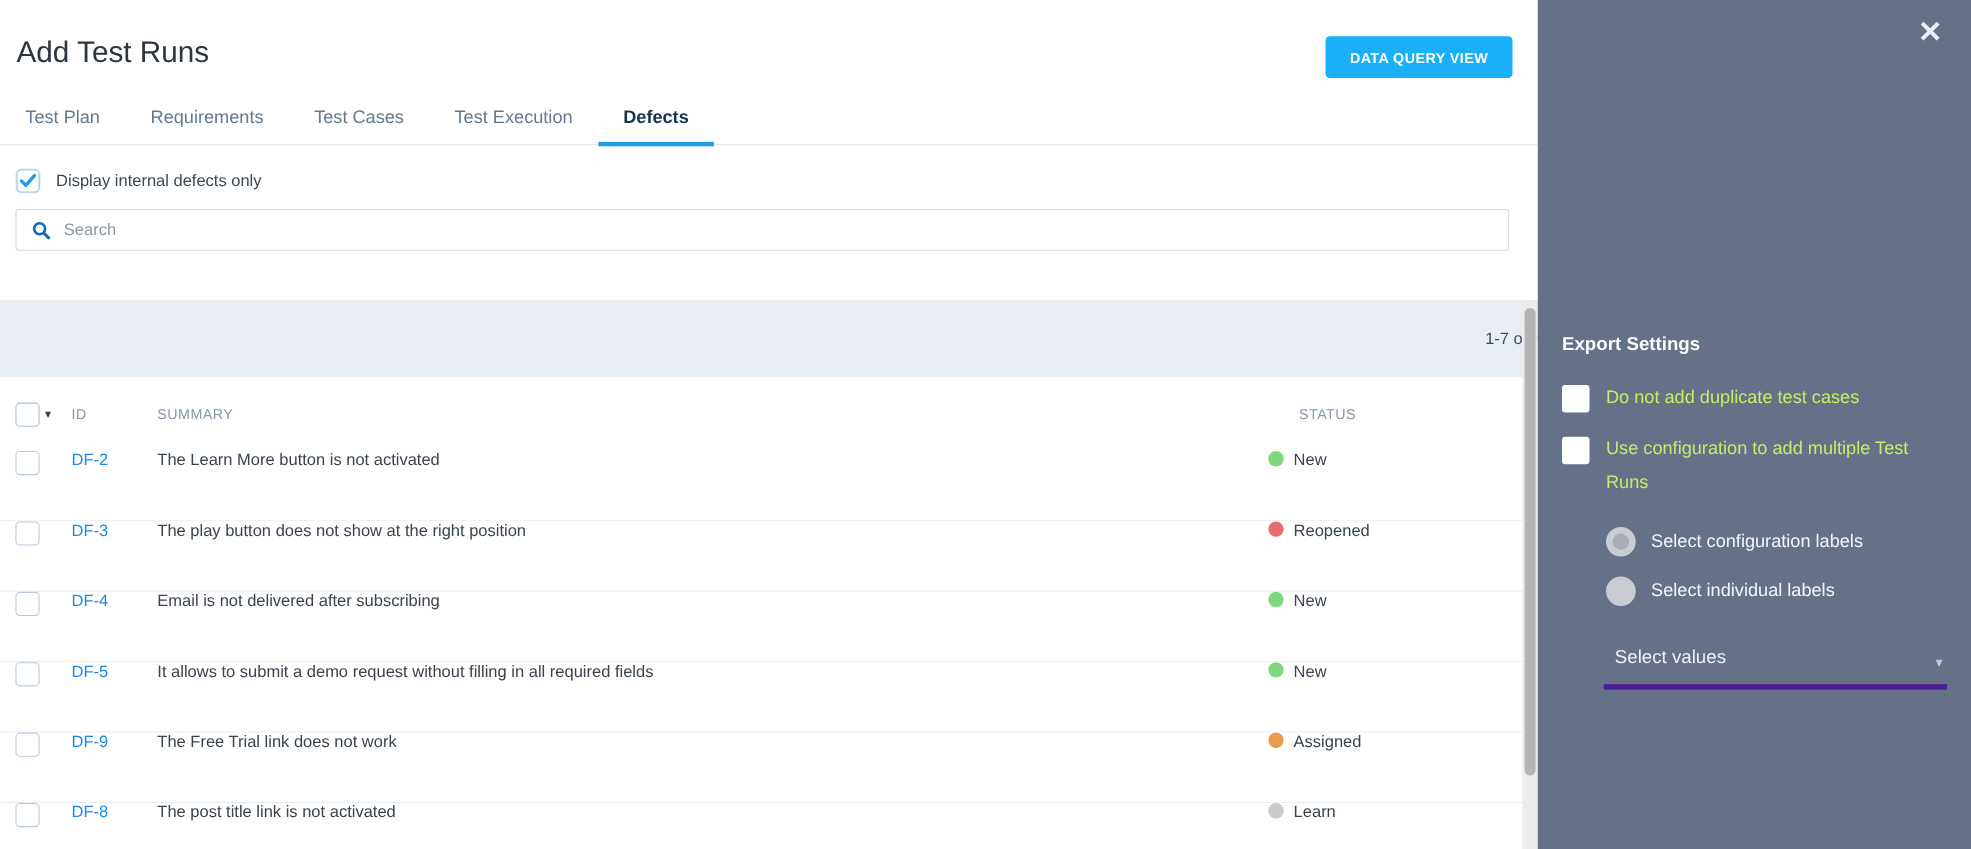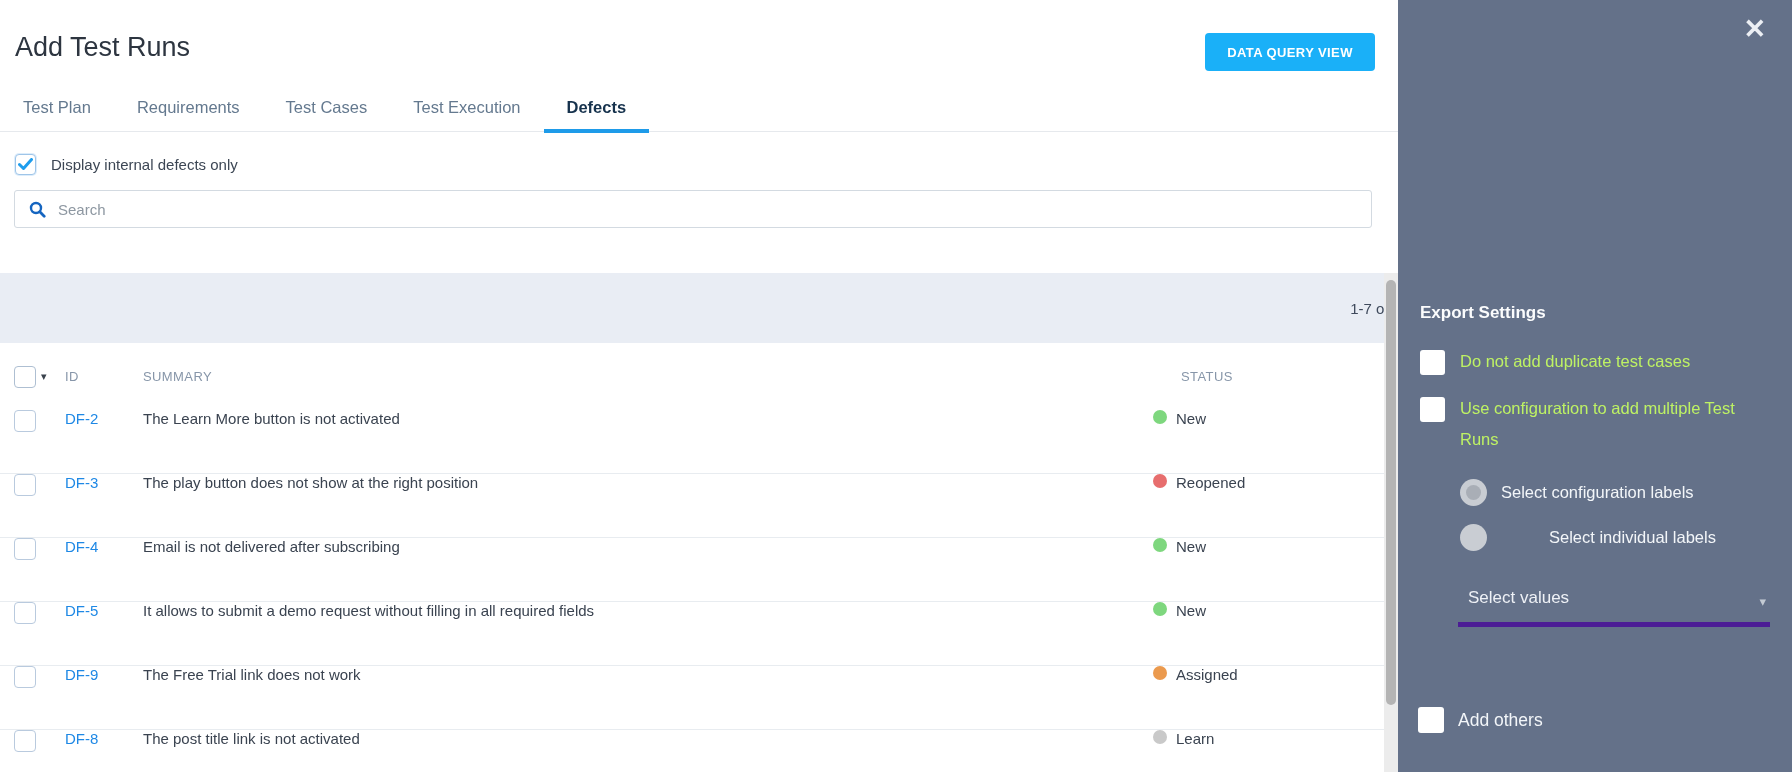--- a/index.html
+++ b/index.html
@@ -65,21 +65,21 @@
   .es-row{position:absolute;left:22px;display:flex;align-items:flex-start;}
   .es-label{margin-left:15px;font-size:16.5px;color:#bef264;line-height:31px;margin-top:-4px;}
   .es-row.cb1{top:350px;}
   .es-row.cb2{top:397px;}
   .es-row.cb2 .es-label{width:300px;}
   .radio-row{position:absolute;left:62px;display:flex;align-items:center;}
   .radio{width:27px;height:27px;border-radius:50%;background:#c9cdd3;position:relative;flex:0 0 auto;}
   .radio .inner{position:absolute;left:6px;top:6px;width:15px;height:15px;border-radius:50%;background:#a9aeb6;}
   .radio-label{margin-left:14px;font-size:16.5px;color:#f3f6f9;}
   .radio-row.r1{top:479px;}
-  .radio-row.r2{top:524px;gap:48px;}
+  .radio-row.r2{top:524px;}
   .select-wrap{position:absolute;left:60px;top:588px;width:312px;border-bottom:5px solid #4c1d95;padding-bottom:14px;}
   .select-text{margin-left:10px;font-size:17px;color:#eef1f6;}
   .select-caret{position:absolute;right:4px;top:6px;font-size:13px;color:#c3cad3;}
   .sb-footer{position:absolute;left:20px;top:707px;width:360px;display:flex;align-items:center;}
   .scb-foot{width:26px;height:26px;border-radius:3px;background:#fff;}
   .foot-label{margin-left:14px;font-size:17.5px;color:#f3f6f9;}
 </style>
 </head>
 <body>
 
@@ -203,20 +203,16 @@
     <div class="radio-row r2">
       <span class="radio"></span>
       <span class="radio-label">Select individual labels</span>
     </div>
 
     <div class="select-wrap">
       <span class="select-text">Select values</span>
       <span class="select-caret">▾</span>
     </div>
 
-    <div class="sb-footer">
-      <span class="cb scb-foot"></span>
-      <span class="foot-label">Add others</span>
-    </div>
 
   </div>
 
 </div>
 
 </body></html>

